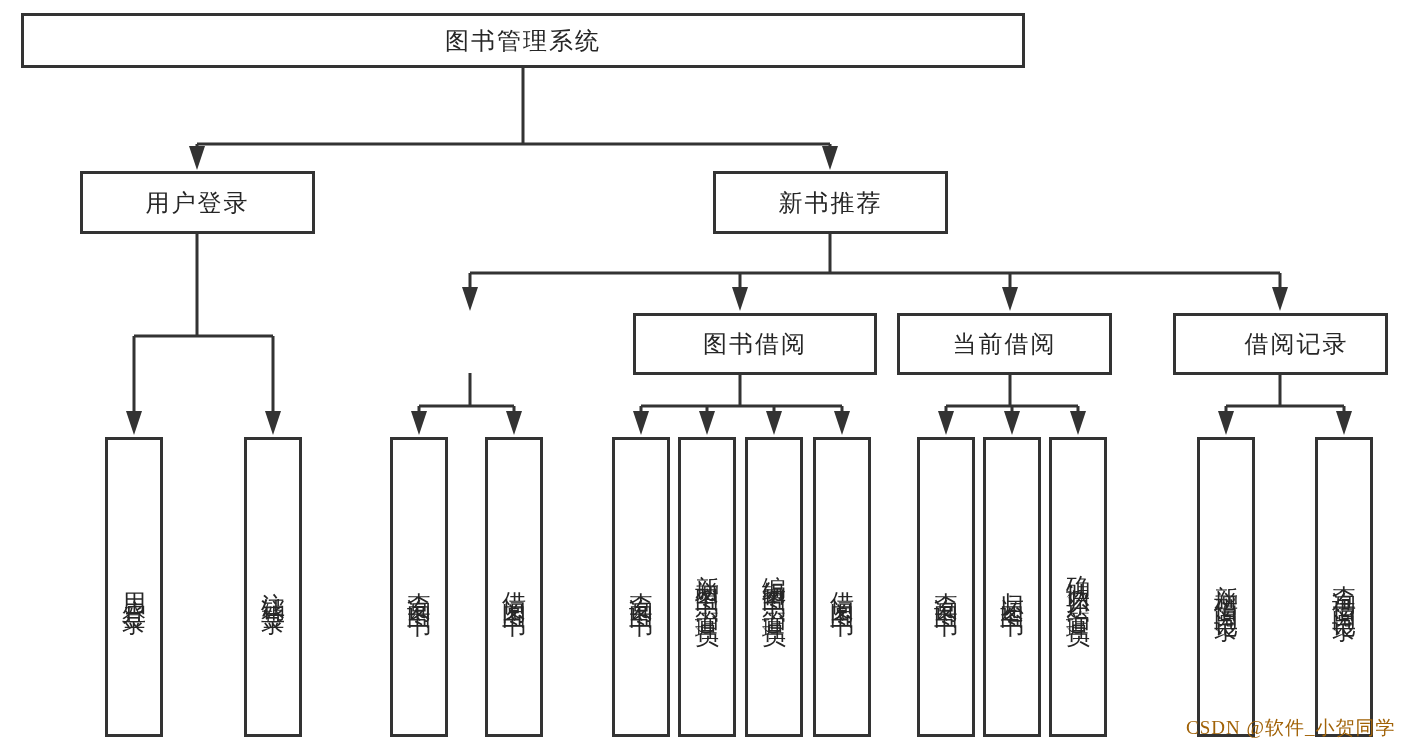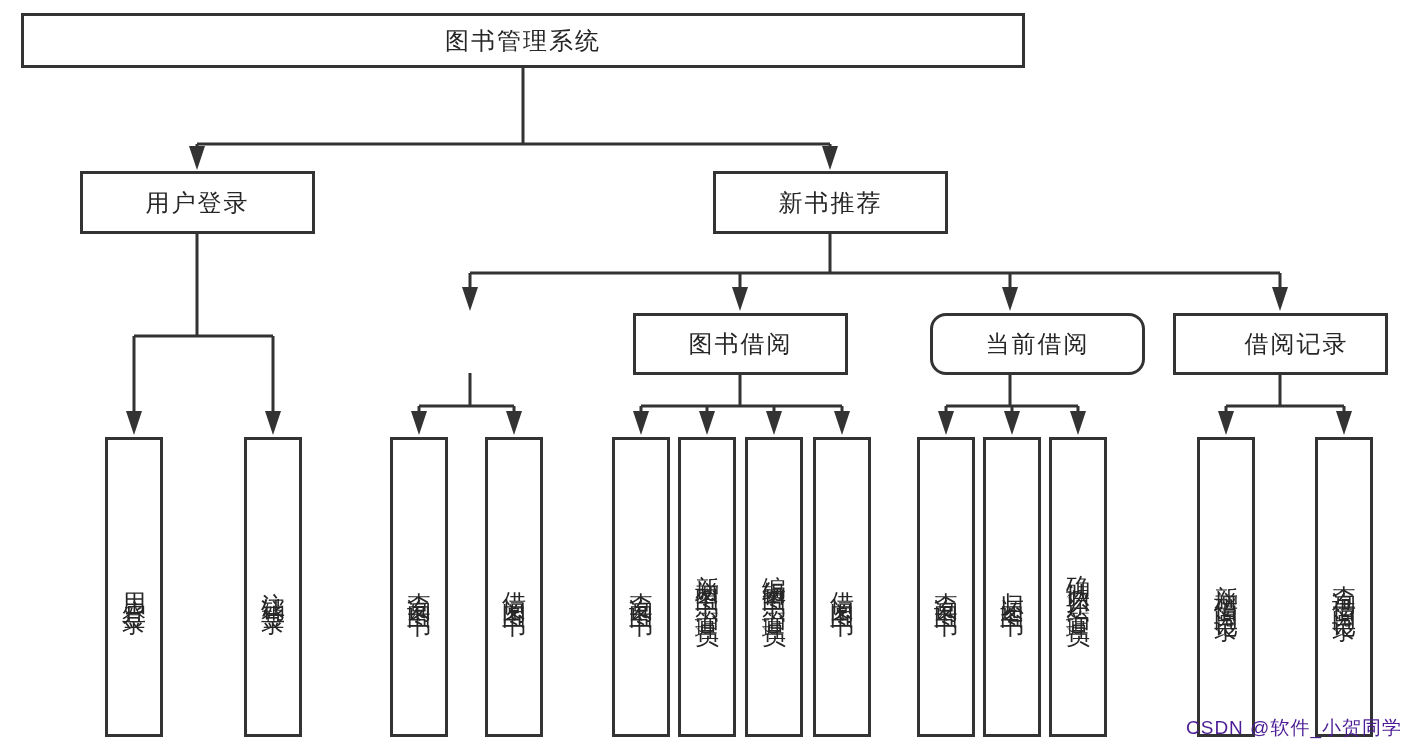--- a/index.html
+++ b/index.html
@@ -5,21 +5,21 @@
   html, body {
     margin: 0;
     padding: 0;
     background: #ffffff;
   }
   .canvas {
     position: relative;
     width: 1405px;
     height: 747px;
     background: #ffffff;
-    font-family: Liberation Sans, sans-serif;
+    font-family: Liberation Serif, serif;
     overflow: hidden;
     text-align: right;
   }
   .connectors {
     position: absolute;
     left: 0;
     top: 0;
     width: 1405px;
     height: 747px;
     pointer-events: none;
@@ -44,21 +44,21 @@
     text-orientation: mixed;
     font-size: 24px;
     letter-spacing: 7px;
     line-height: 1;
   }
   .watermark {
     position: absolute;
     left: 1186px;
     top: 715px;
     font-size: 19px;
-    color: #4c1d95;
+    color: #a16207;
     letter-spacing: 1px;
     white-space: nowrap;
     z-index: 5;
   }
 </style>
 </head>
 <body>
 
 <div class="canvas">
 
@@ -102,24 +102,24 @@
     <span class="hlabel">图书管理系统</span>
   </div>
 
   <div class="box" style="left:80px; top:171px; width:235px; height:63px;">
     <span class="hlabel">用户登录</span>
   </div>
   <div class="box" style="left:713px; top:171px; width:235px; height:63px;">
     <span class="hlabel">新书推荐</span>
   </div>
 
-  <div class="box" style="left:633px; top:313px; width:215px; height:62px;">
+  <div class="box" style="left:633px; top:313px; width:244px; height:62px;">
     <span class="hlabel">图书借阅</span>
   </div>
-  <div class="box" style="left:930px; top:313px; width:215px; height:62px;border-radius:16px;">
+  <div class="box" style="left:897px; top:313px; width:215px; height:62px;">
     <span class="hlabel">当前借阅</span>
   </div>
   <div class="box" style="left:1173px; top:313px; width:215px; height:62px;padding-left:32px;">
     <span class="hlabel">借阅记录</span>
   </div>
 
   <div class="box leaf" style="left:105px; top:437px; width:58px; height:300px;">
     <span class="vlabel">用户登录</span>
   </div>
   <div class="box leaf" style="left:244px; top:437px; width:58px; height:300px;">

